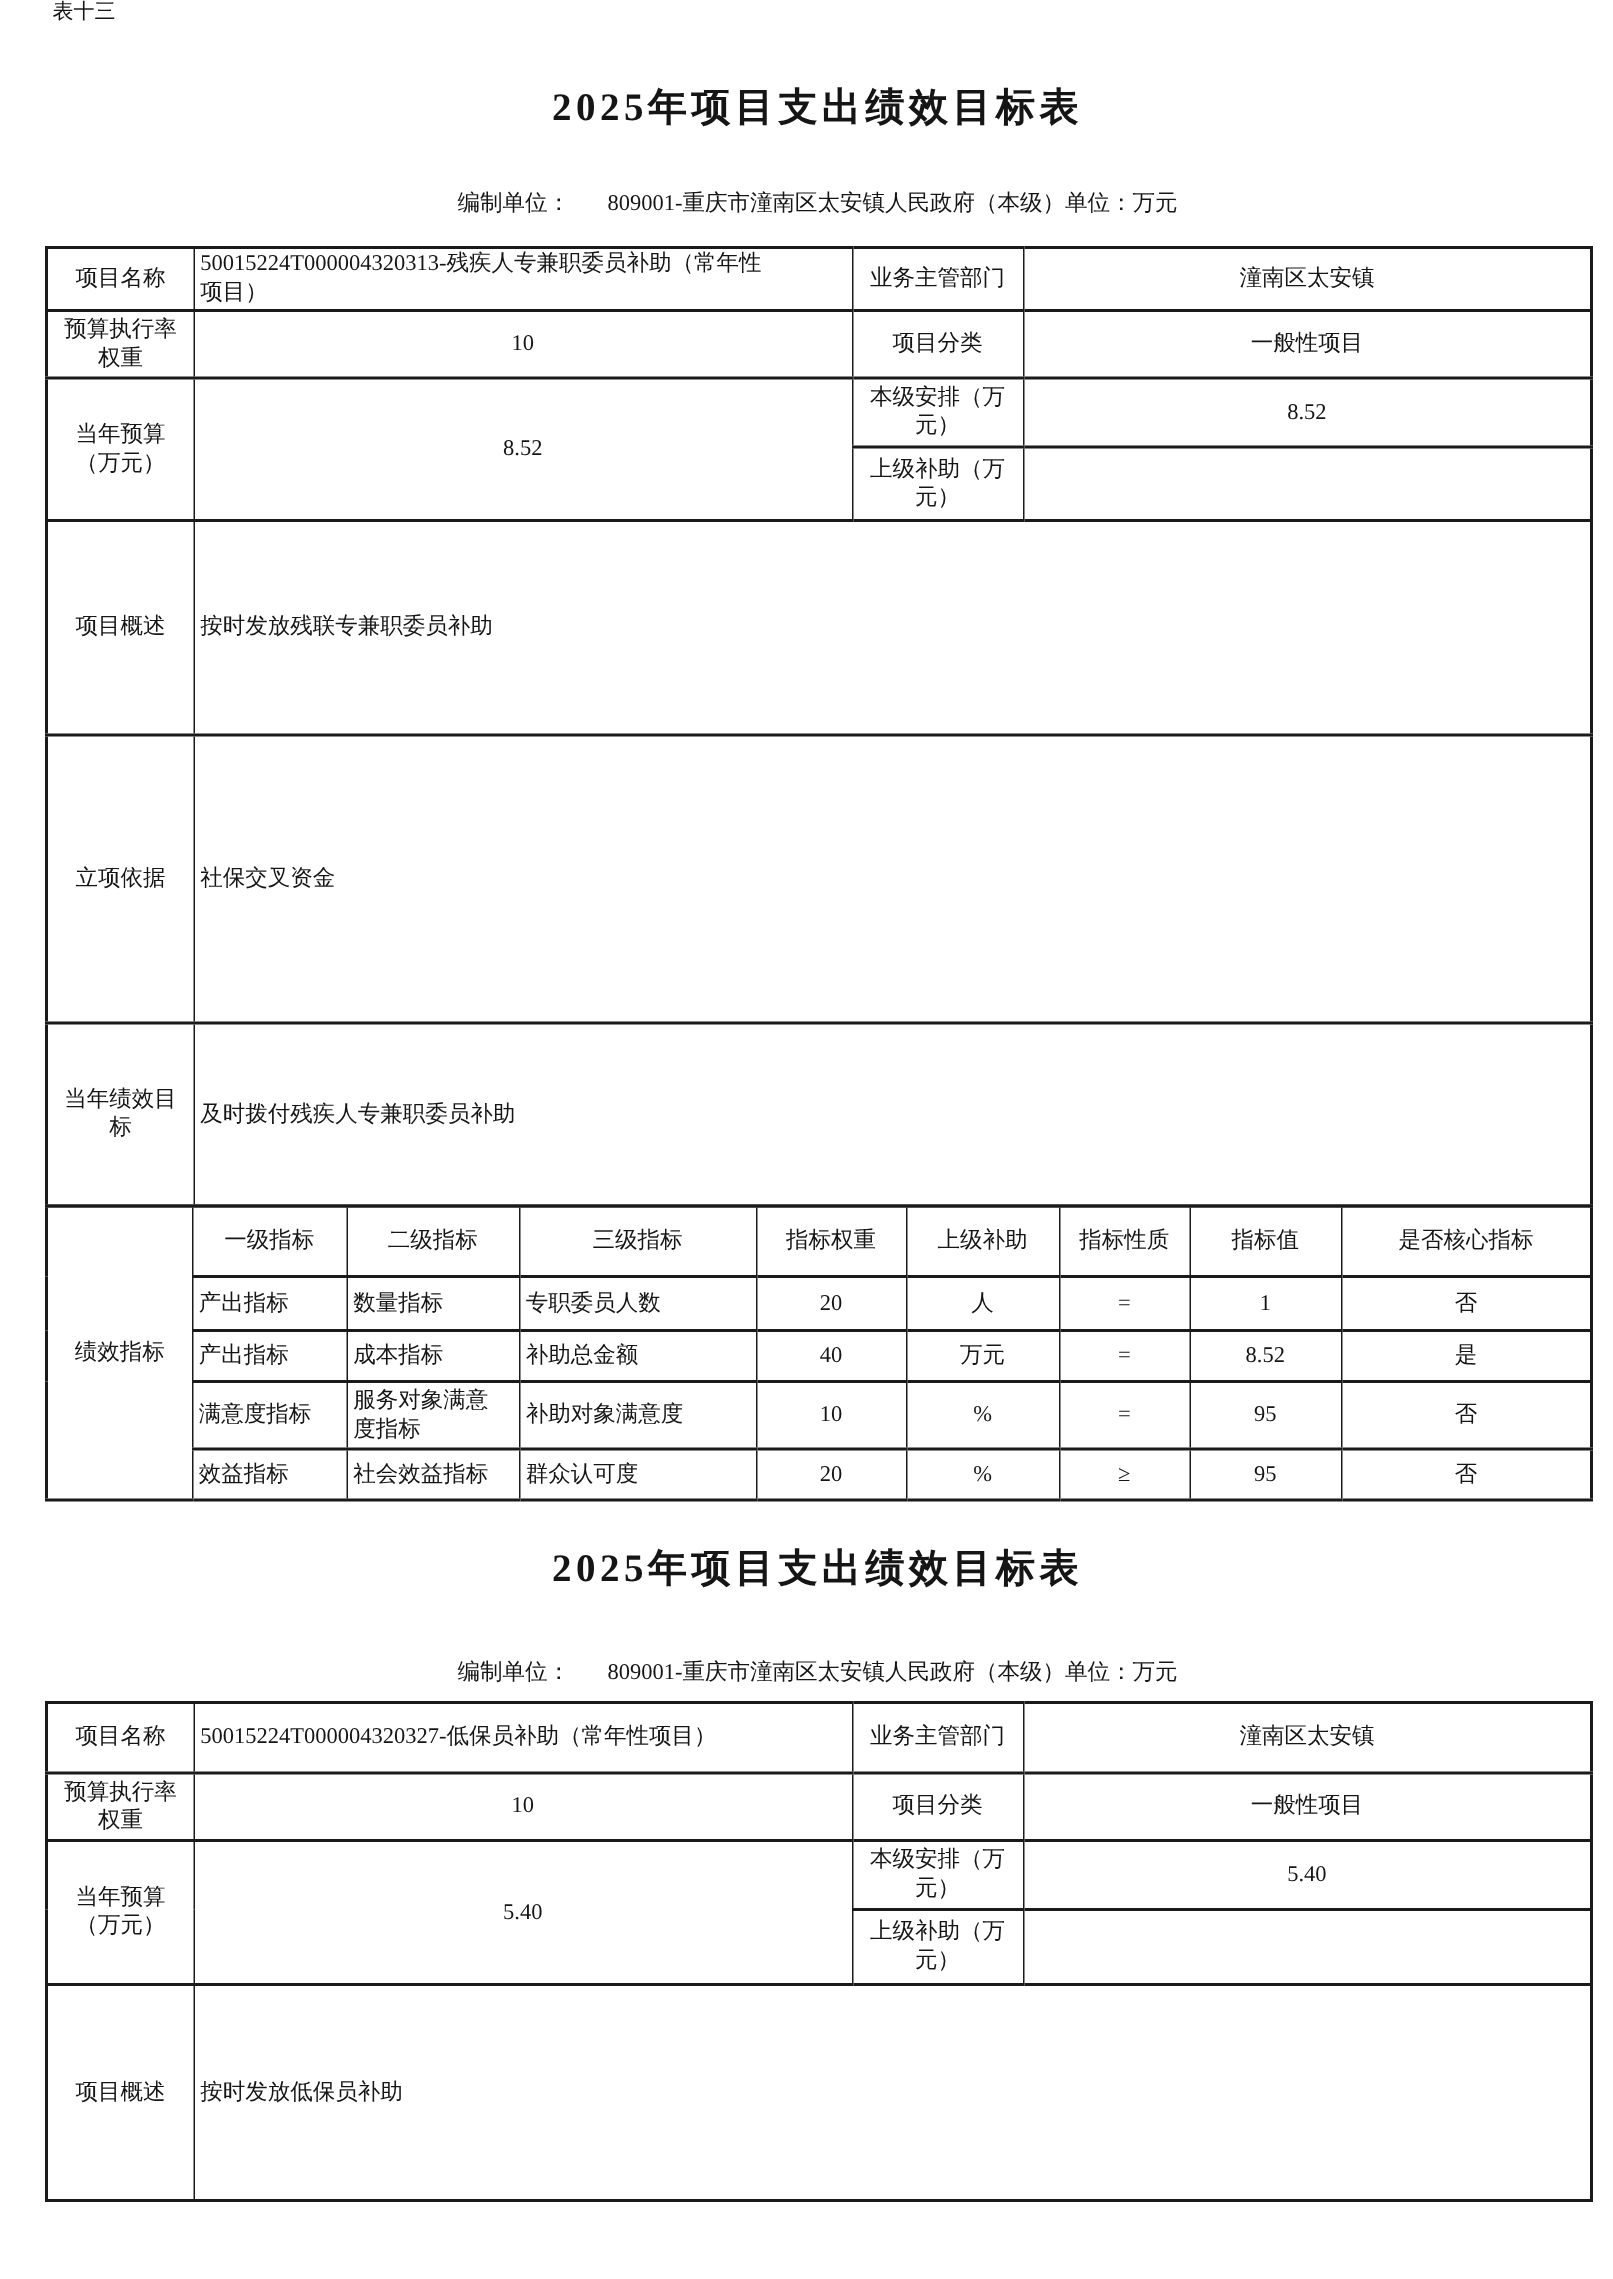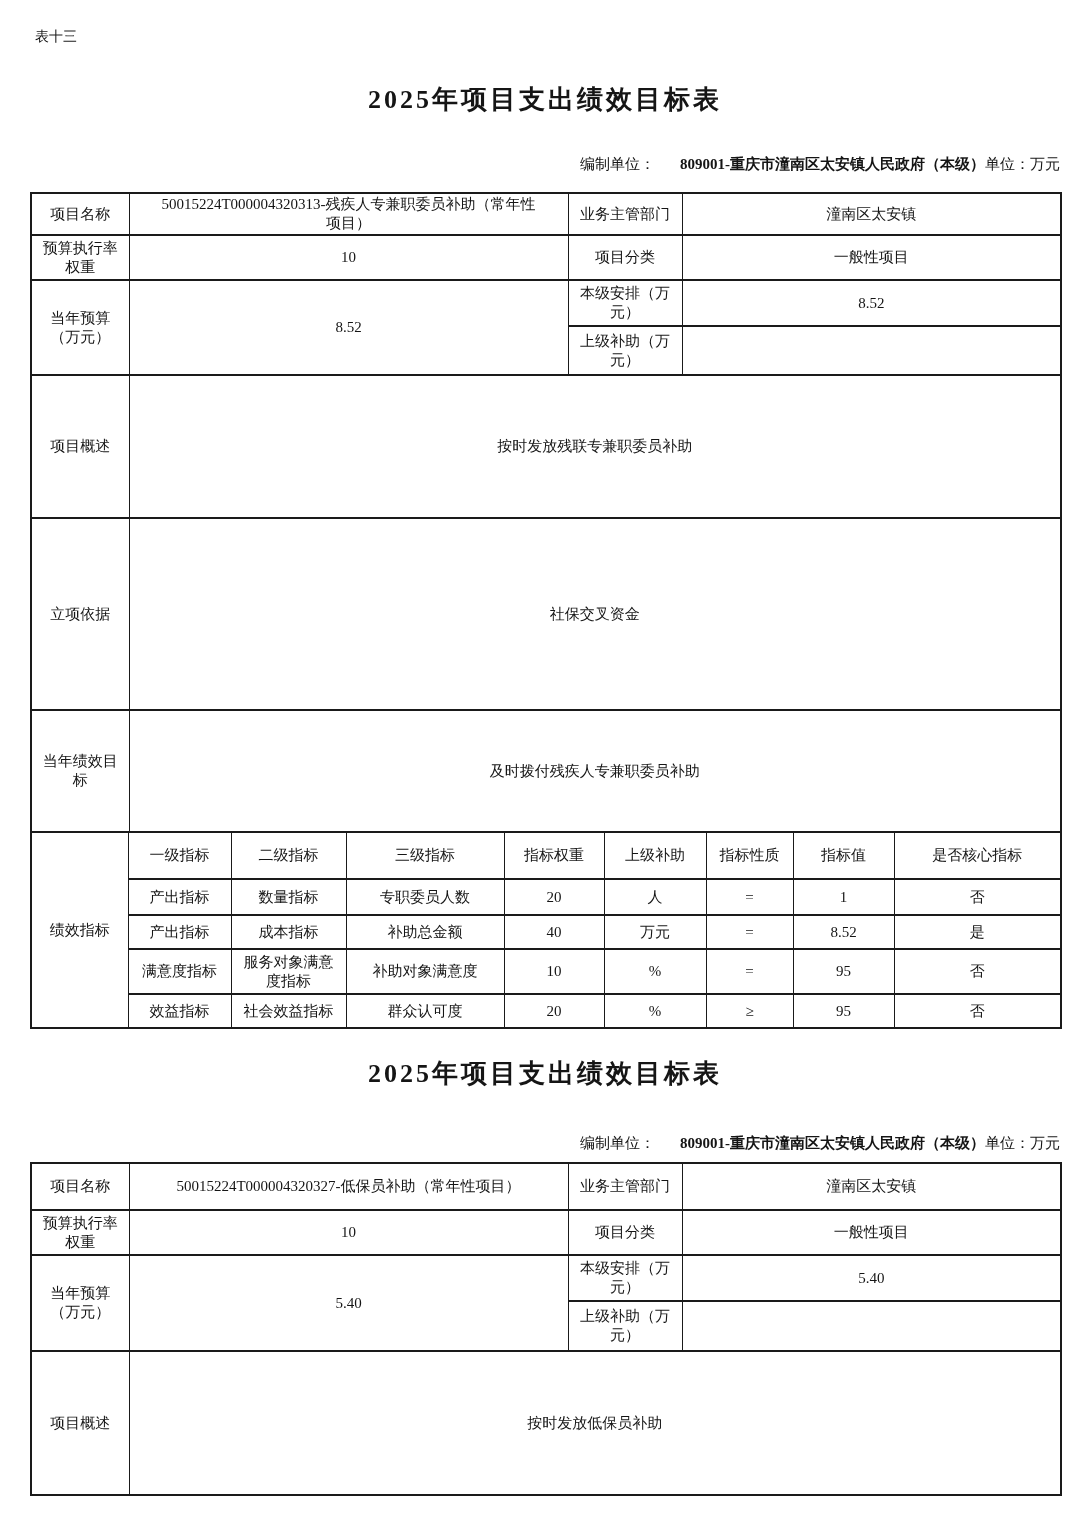--- a/index.html
+++ b/index.html
@@ -2,37 +2,37 @@
 <html><head>
 <meta charset="utf-8">
 <style>
   html,body{margin:0;padding:0;}
   body{
     width:1075px;height:1519px;background:#ffffff;
     font-family:"Liberation Serif","DejaVu Serif",serif;
     color:#151515;
   }
   .content{margin-left:30px;width:1030px;}
-  .tag{margin:0 0 0 5px;padding-top:28px;font-size:14px;line-height:18px;}
+  .tag{margin:0 0 0 5px;font-size:14px;line-height:18px;}
   .title{margin:38px 0 0 0;font-size:26px;line-height:32px;font-weight:bold;text-align:center;letter-spacing:3px;font-family:Liberation Serif, serif;}
   .title2{margin-top:29px;}
-  .meta{display:flex;justify-content:flex-end;font-size:15px;line-height:22px;margin-top:37px;}
+  .meta{display:flex;justify-content:center;font-size:15px;line-height:22px;margin-top:37px;}
   .meta2{margin-top:42px;}
-  .meta .pv{margin-left:25px;font-weight:bold;}
+  .meta .pv{margin-left:25px;}
   .meta .left{display:flex;}
   table.pt{border-collapse:collapse;table-layout:fixed;width:1030px;border:2px solid #1a1a1a;margin-top:17px;}
   table.ind{margin-top:-2px;}
   table.t2{margin-top:8px;}
   .pt td{
     border:1px solid #1a1a1a;border-top-width:2px;border-bottom-width:2px;
     font-size:15px;line-height:19px;padding:1px 4px;vertical-align:middle;
     white-space:pre-line;overflow:hidden;word-break:break-all;
   }
   .c{text-align:center;}
-  .l{text-align:center;}
+  .l{text-align:left;}
 </style>
 </head>
 <body>
 
 <div class="content">
 
   <div class="tag">表十三</div>
 
   <div>
     <div class="title">2025年项目支出绩效目标表</div>

